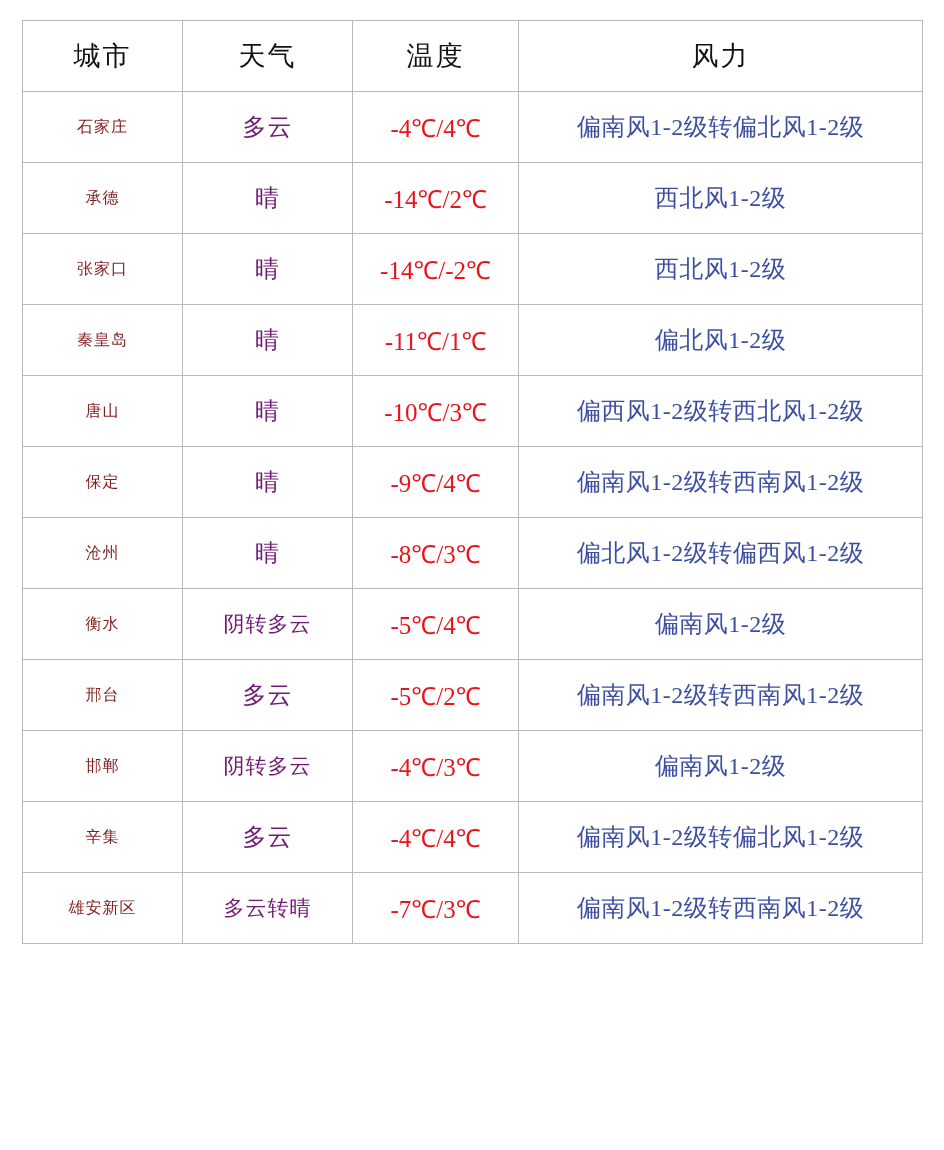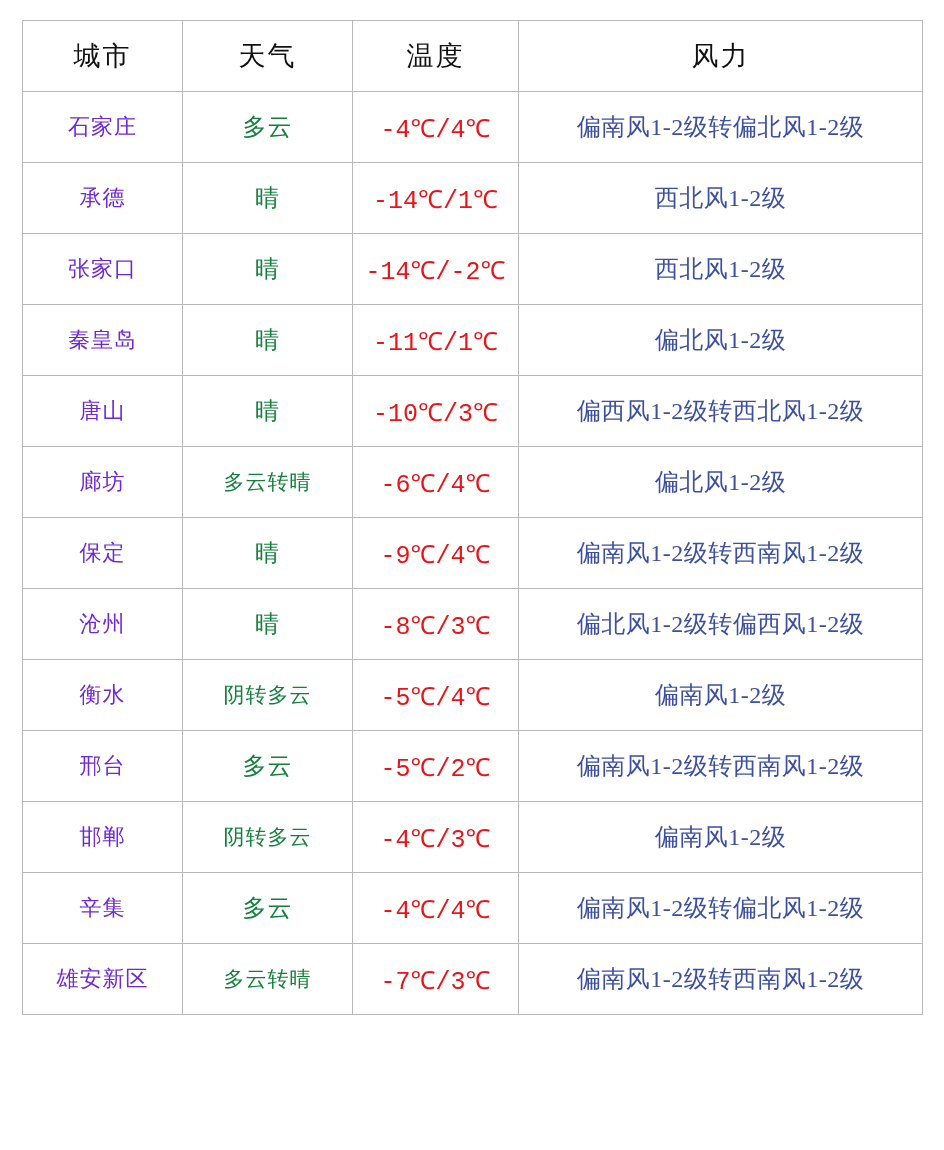--- a/index.html
+++ b/index.html
@@ -44,37 +44,37 @@
     color: #111111;
     letter-spacing: 2px;
   }
   tbody tr {
     height: 70px;
   }
   tbody td {
     height: 70px;
   }
   .city {
-    font-size: 22px;
-    color: #6d28d9;
+    font-size: 16px;
+    color: #7f1d1d;
     letter-spacing: 1px;
   }
   .weather {
     font-size: 24px;
-    color: #15803d;
+    color: #701a75;
     letter-spacing: 1px;
   }
   .weather.small {
     font-size: 21px;
   }
   .temp {
     font-size: 25px;
     color: #e8141c;
     letter-spacing: 0px;
-    font-family: Liberation Mono, monospace;
+    font-family: Liberation Serif, serif;
   }
   .wind {
     font-size: 24px;
     color: #3c4fa0;
     letter-spacing: 0.5px;
   }
 </style>
 </head>
 <body>
 
@@ -97,46 +97,40 @@
     <tbody>
       <tr>
         <td class="city">石家庄</td>
         <td class="weather">多云</td>
         <td class="temp">-4℃/4℃</td>
         <td class="wind">偏南风1-2级转偏北风1-2级</td>
       </tr>
       <tr>
         <td class="city">承德</td>
         <td class="weather">晴</td>
-        <td class="temp">-14℃/1℃</td>
+        <td class="temp">-14℃/2℃</td>
         <td class="wind">西北风1-2级</td>
       </tr>
       <tr>
         <td class="city">张家口</td>
         <td class="weather">晴</td>
         <td class="temp">-14℃/-2℃</td>
         <td class="wind">西北风1-2级</td>
       </tr>
       <tr>
         <td class="city">秦皇岛</td>
         <td class="weather">晴</td>
         <td class="temp">-11℃/1℃</td>
         <td class="wind">偏北风1-2级</td>
       </tr>
       <tr>
         <td class="city">唐山</td>
         <td class="weather">晴</td>
         <td class="temp">-10℃/3℃</td>
         <td class="wind">偏西风1-2级转西北风1-2级</td>
-      </tr>
-      <tr>
-        <td class="city">廊坊</td>
-        <td class="weather small">多云转晴</td>
-        <td class="temp">-6℃/4℃</td>
-        <td class="wind">偏北风1-2级</td>
       </tr>
       <tr>
         <td class="city">保定</td>
         <td class="weather">晴</td>
         <td class="temp">-9℃/4℃</td>
         <td class="wind">偏南风1-2级转西南风1-2级</td>
       </tr>
       <tr>
         <td class="city">沧州</td>
         <td class="weather">晴</td>

